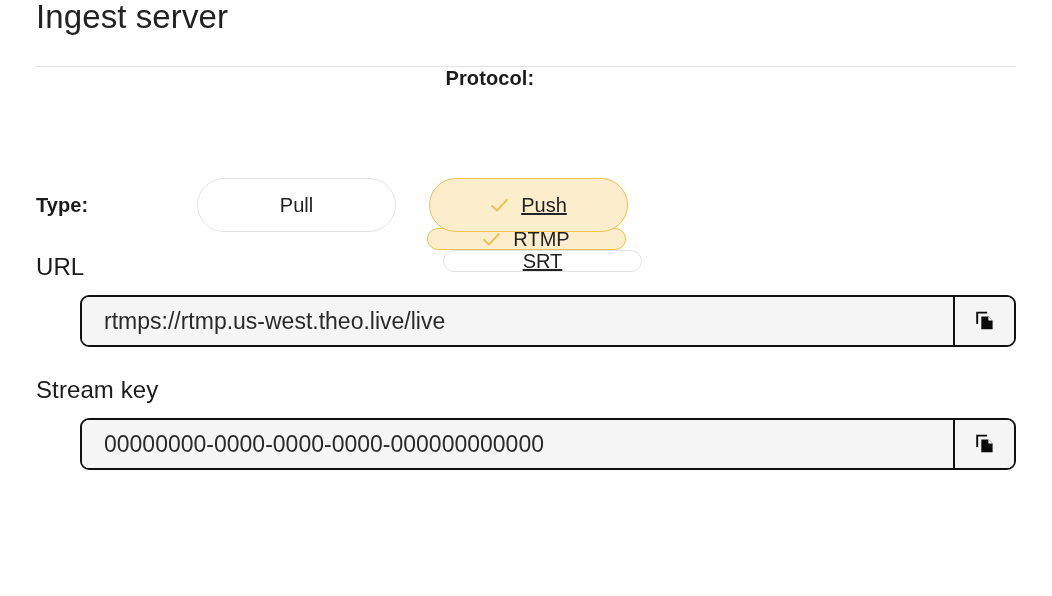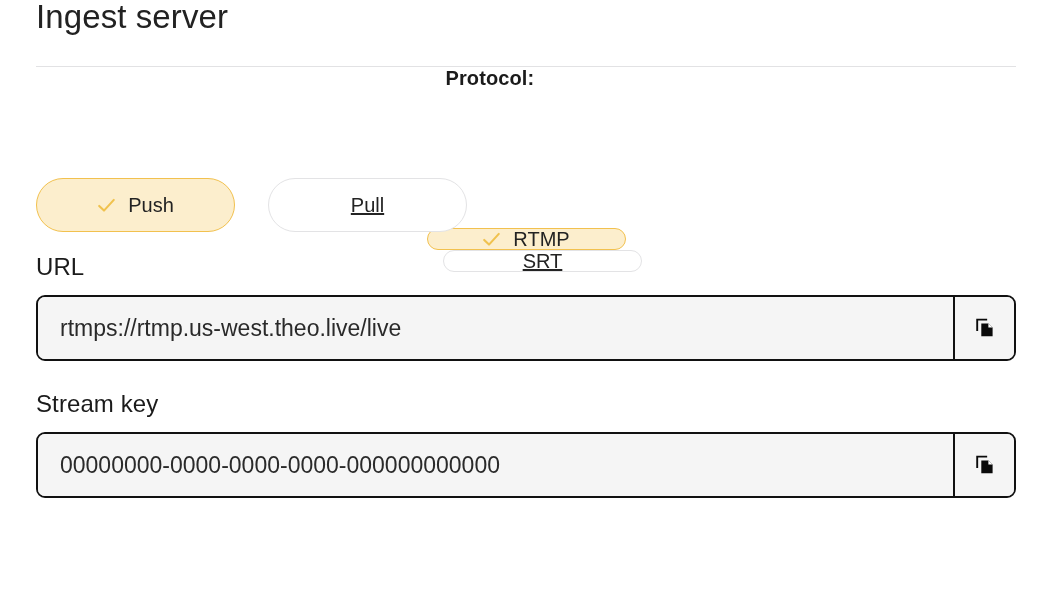--- a/index.html
+++ b/index.html
@@ -99,25 +99,26 @@
     font-size: 24px;
     font-weight: 400;
     color: #1b1b1b;
     margin-bottom: 14px;
     letter-spacing: 0.1px;
   }
 
   .input-wrap {
     display: flex;
     align-items: stretch;
-    height: 66px;
+    height: 52px;
     border: 2px solid #111111;
     border-radius: 9px;
     background: #f5f5f5;
     overflow: hidden;
+    margin-left: 44px;
   }
 
   .input-value {
     flex: 1 1 auto;
     display: flex;
     align-items: center;
     padding: 0 22px;
     font-size: 23px;
     font-weight: 400;
     color: #2a2a2a;
@@ -169,32 +170,33 @@
       </span>
       <span class="choice-label">RTMP</span>
     </button>
 
     <button class="choice-btn">
       <span class="choice-label">SRT</span>
     </button>
   </div>
 
   <div class="option-row">
+    <div class="row-label">Type:</div>
+
+    <button class="choice-btn">
+      <span class="choice-label">Pull</span>
+    </button>
 
     <button class="choice-btn selected">
       <span class="check-icon">
         <svg width="19" height="19" viewBox="0 0 19 19">
           <path d="M2.2 9.9 L7.0 14.6 L16.8 3.9" fill="none" stroke="#f0c24e" stroke-width="2.1" stroke-linecap="round" stroke-linejoin="round"></path>
         </svg>
       </span>
       <span class="choice-label">Push</span>
-    </button>
-
-    <button class="choice-btn">
-      <span class="choice-label">Pull</span>
     </button>
   </div>
 
   <div class="field-group">
     <div class="field-label">URL</div>
     <div class="input-wrap">
       <div class="input-value">rtmps://rtmp.us-west.theo.live/live</div>
       <div class="input-sep"></div>
       <button class="copy-btn">
         <span>

